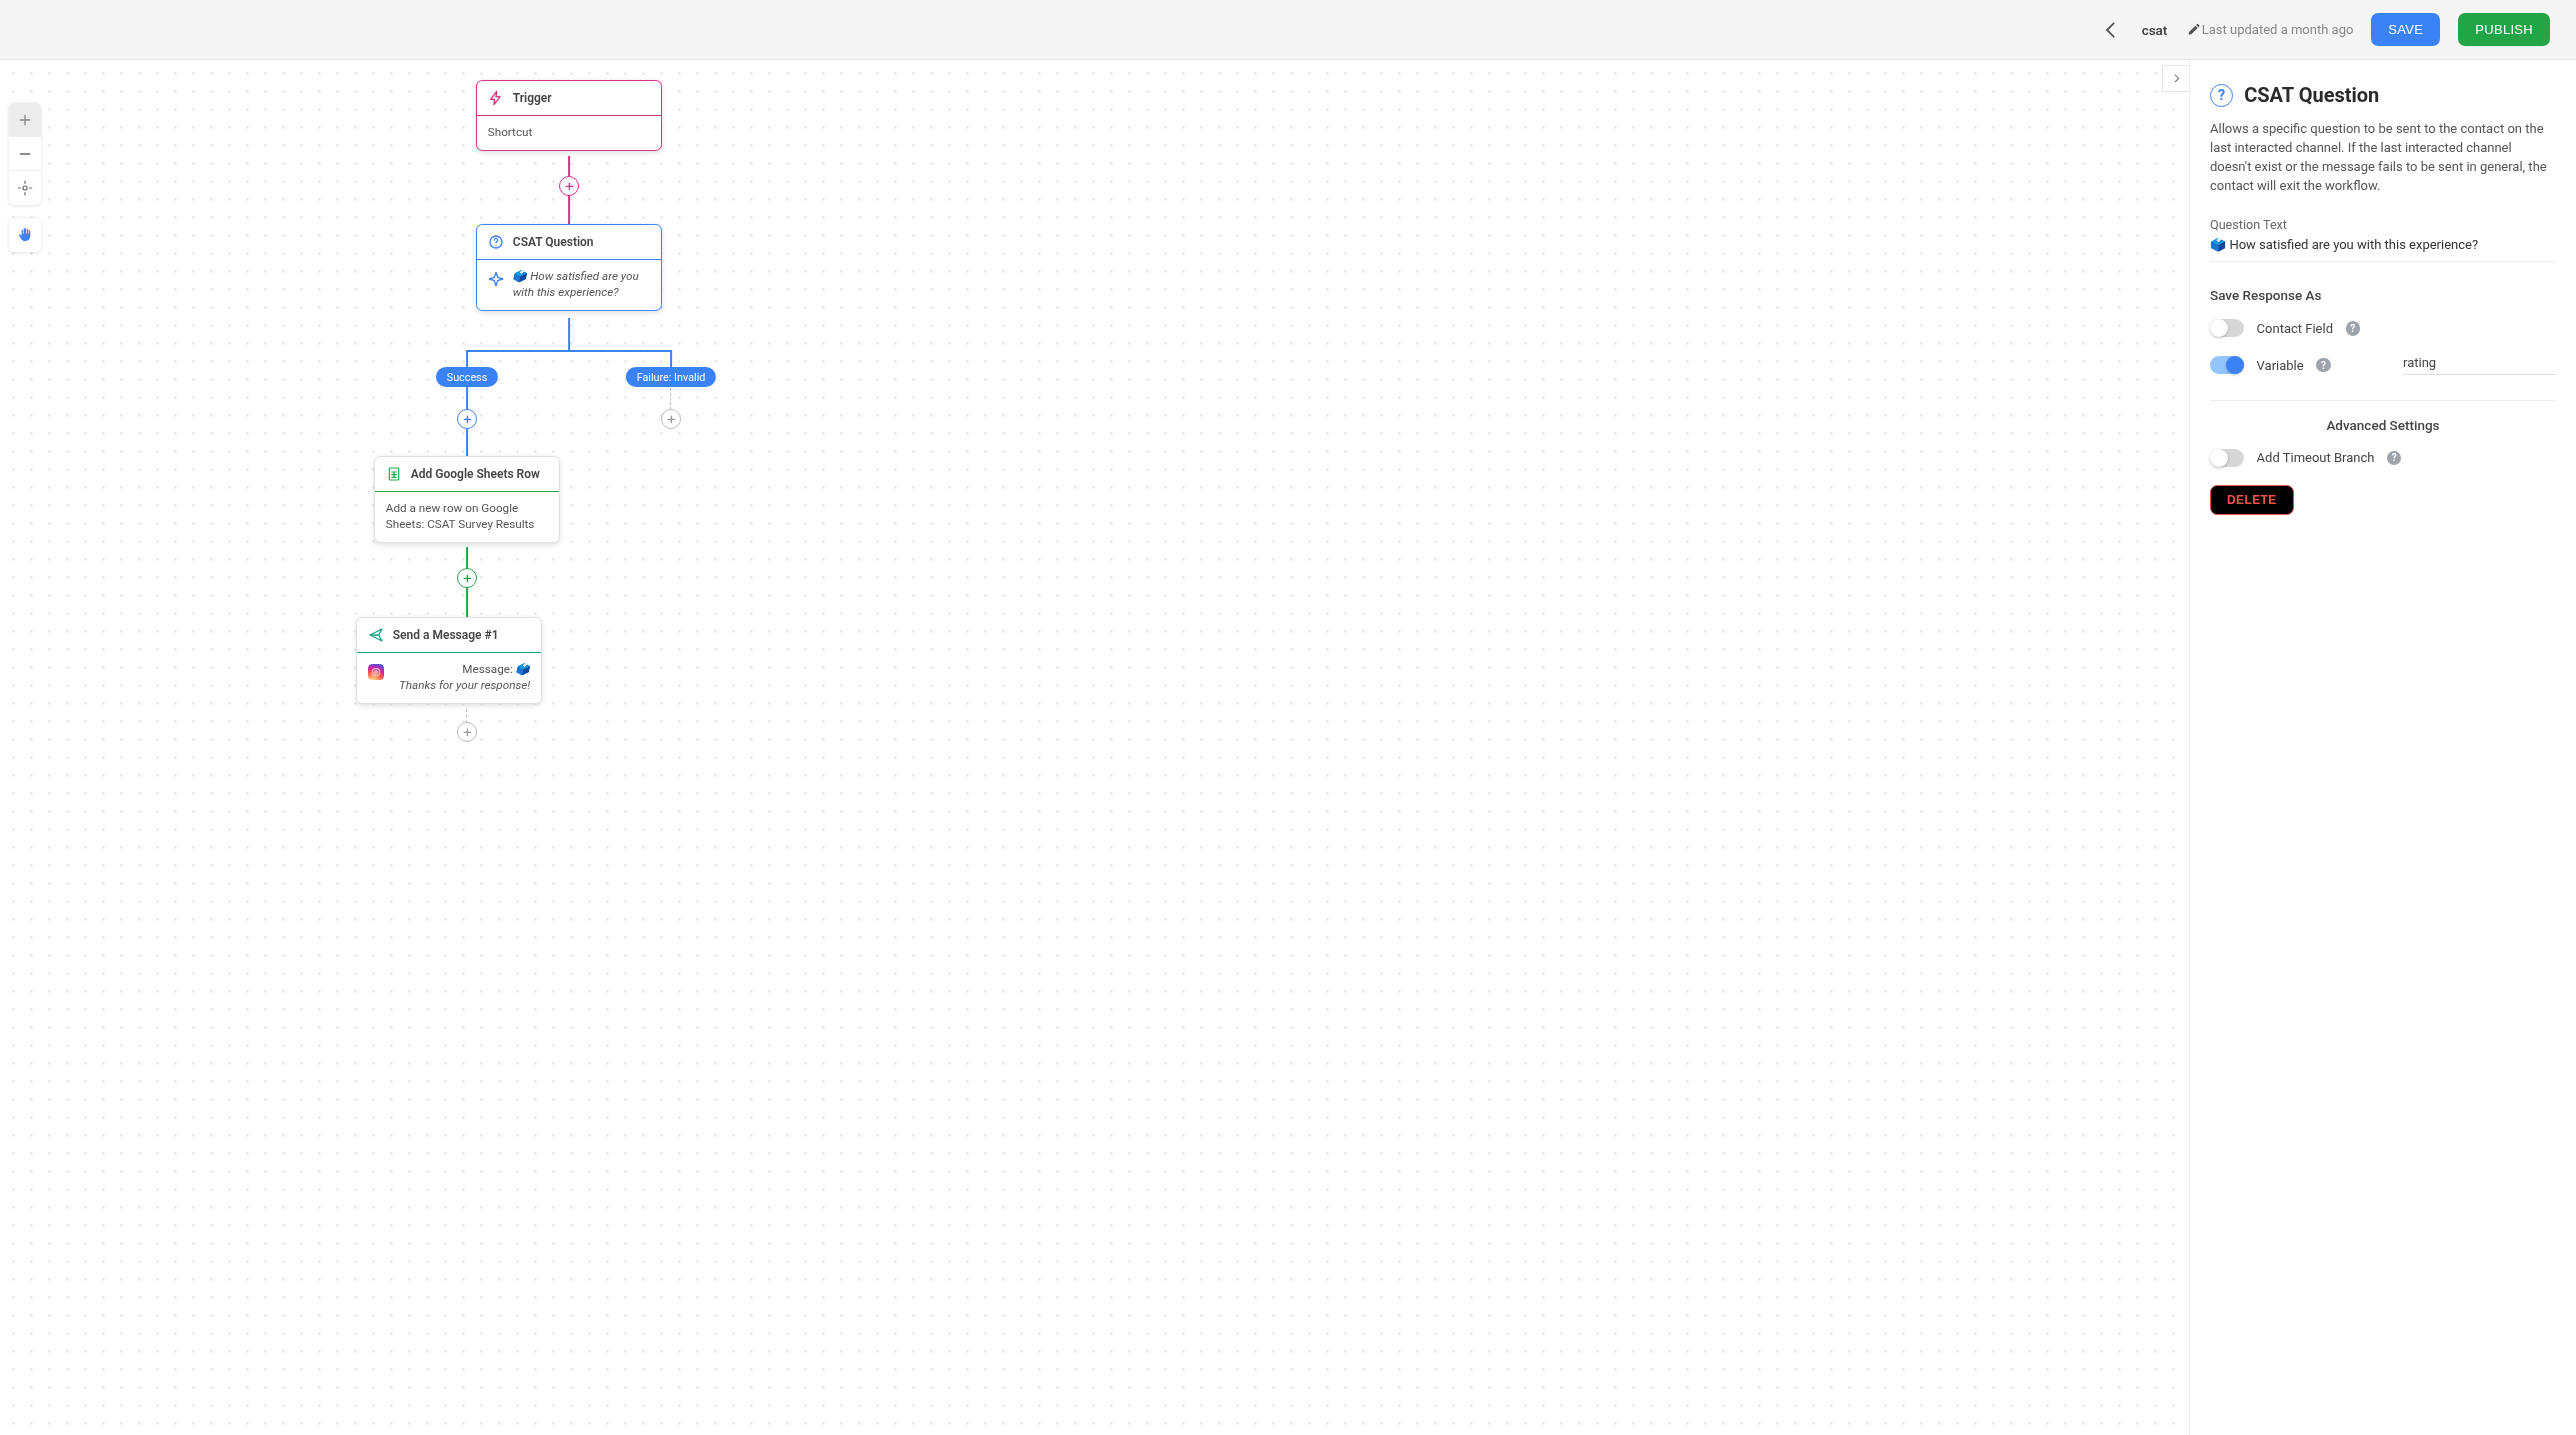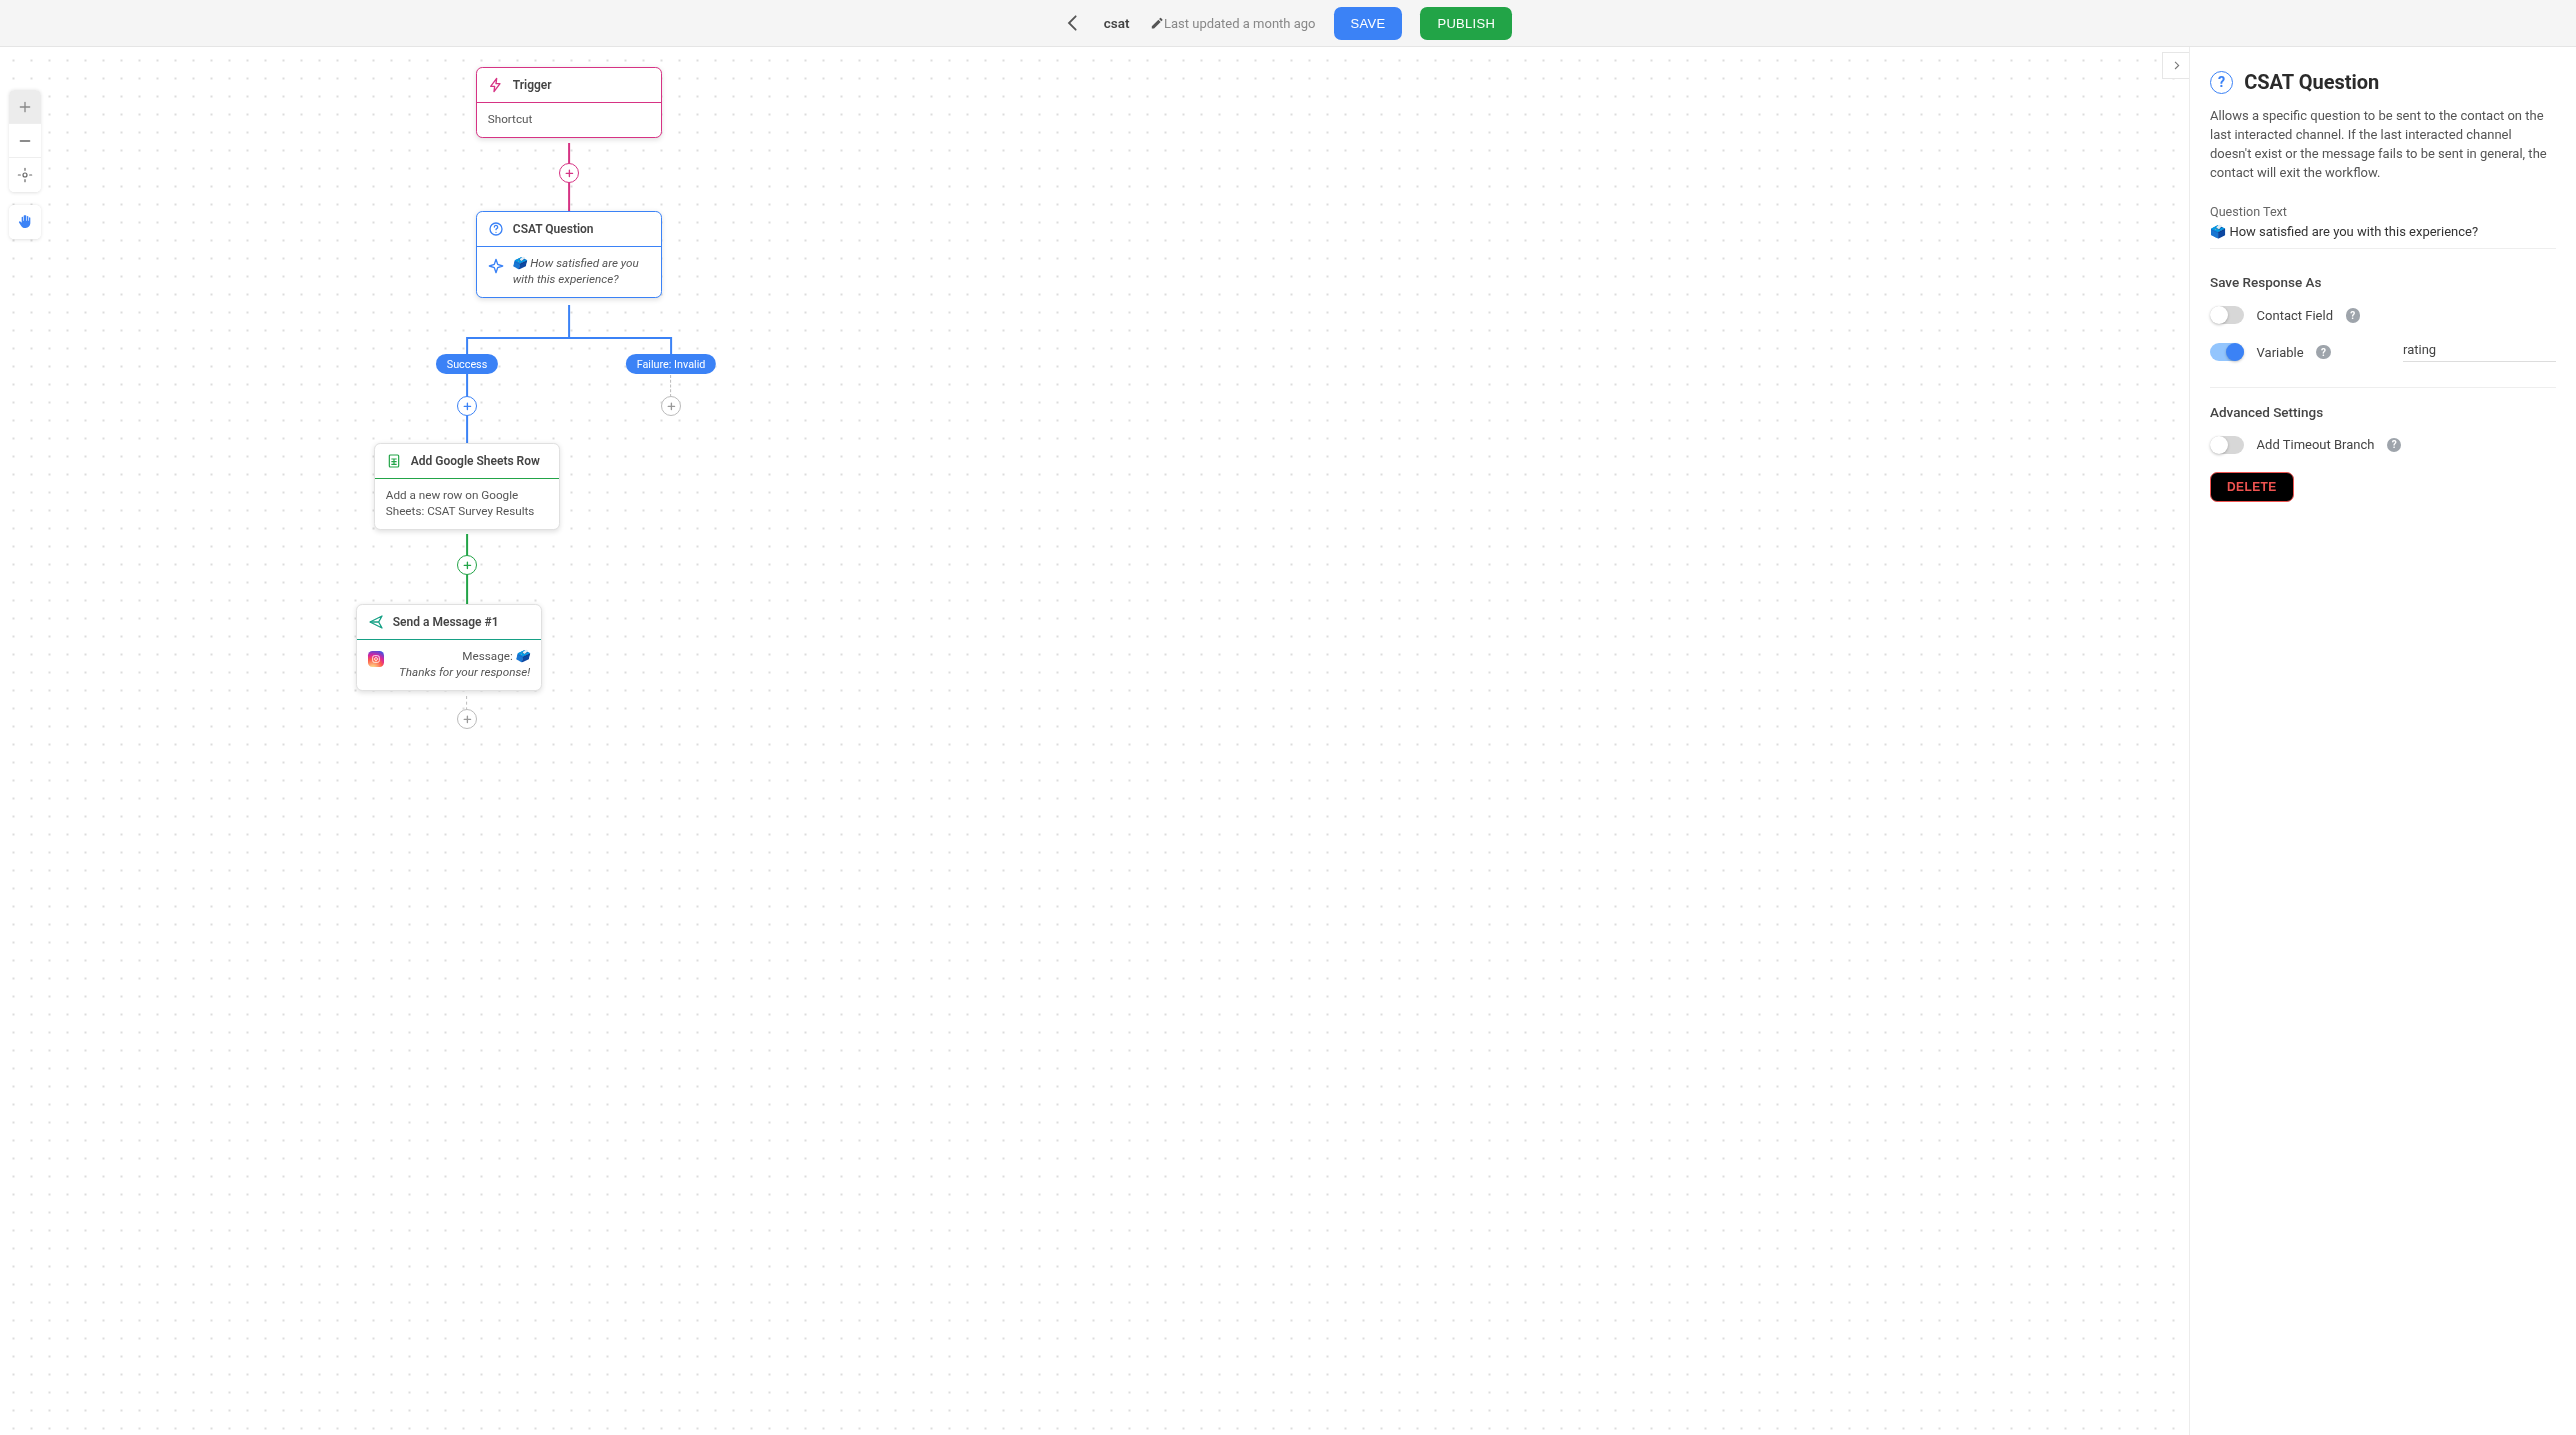--- a/index.html
+++ b/index.html
@@ -1,27 +1,27 @@
 <!DOCTYPE html>
 <html style="font-size:14.4px"><head>
 <meta charset="utf-8">
 <style>
   * { box-sizing: border-box; margin: 0; padding: 0; }
   html, body { width: 100%; height: 100%; font-family: -apple-system, BlinkMacSystemFont, "Segoe UI", Roboto, Helvetica, Arial, sans-serif; }
   body { display: flex; flex-direction: column; background: #fff; color: #333; }
 
   
   .header {
-    height: 47px;
+    height: 60px;
     background: #f5f5f5;
     border-bottom: 0.9px solid #e5e5e5;
     display: flex;
     align-items: center;
-    padding: 0 12px;
-    justify-content: center;
+    padding: 0 26px;
+    justify-content: flex-end;
   }
   .header-left { display: flex; align-items: center; gap: 20px; }
   .back-arrow { width: 20px; height: 20px; color: #555; cursor: pointer; }
   .workflow-name { font-size: 13.5px; font-weight: 600; color: #444; }
   .edit-icon { width: 14.4px; height: 14.4px; color: #555; cursor: pointer; }
   .header-right { display: flex; align-items: center; gap: 18px; }
   .last-updated { font-size: 13px; color: #888; }
   .btn { border: none; border-radius: 7.2px; padding: 9px 17px; font-size: 13px; font-weight: 400; cursor: pointer; letter-spacing: 0.3px; }
   .btn-save { background: #3b82f6; color: #fff; }
   .btn-publish { background: #22a447; color: #fff; }
@@ -485,21 +485,21 @@
           <div class="knob"></div>
         </div>
       <span class="toggle-label">Variable</span>
       <span class="help-ic">?</span>
       <span class="spacer"></span>
       <span class="var-value">rating</span>
     </div>
 
     <hr class="panel-divider">
 
-    <div class="section-title" style="margin-top:16px;">Advanced Settings</div>
+    <div class="section-title" style="margin-top:16px;text-align:center;">Advanced Settings</div>
 
     <div class="toggle-row">
       <div class="toggle">
           <div class="knob"></div>
         </div>
       <span class="toggle-label">Add Timeout Branch</span>
       <span class="help-ic">?</span>
     </div>
 
     <button class="btn-delete">DELETE</button>

